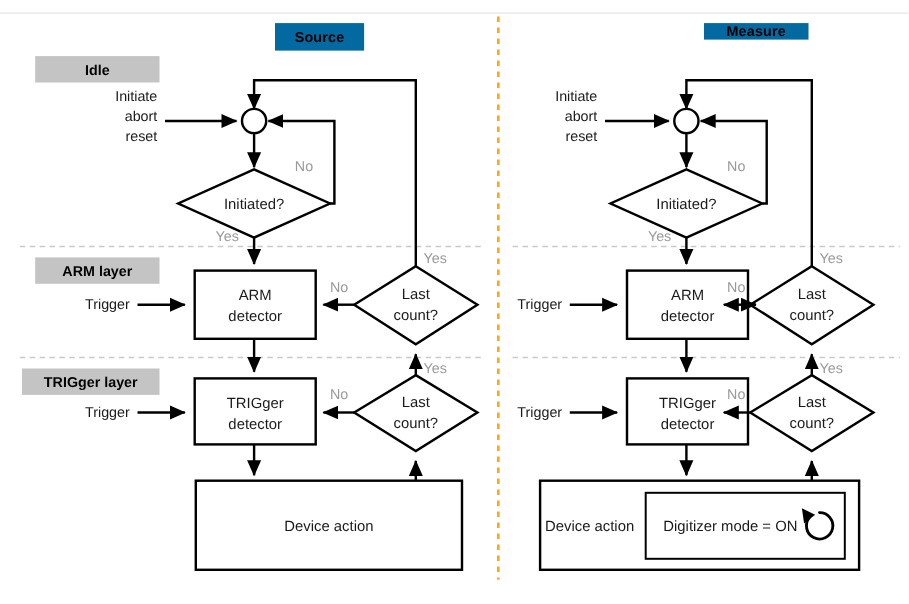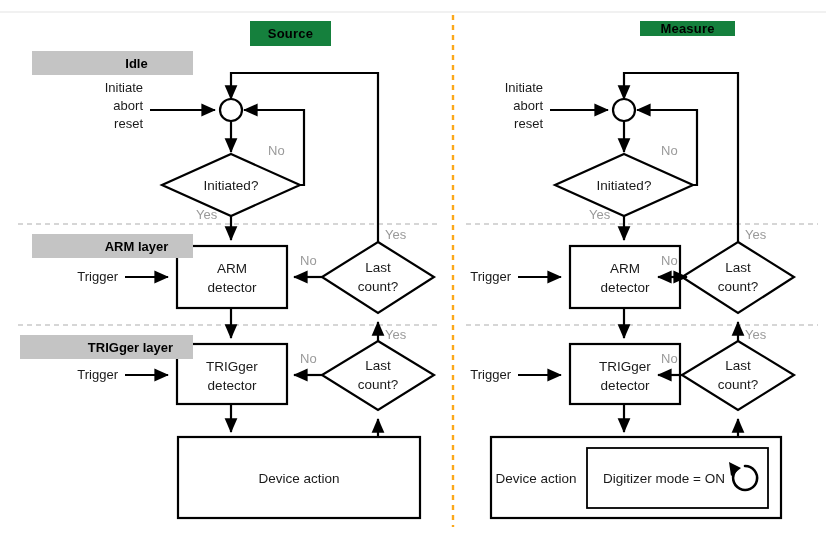--- a/index.html
+++ b/index.html
@@ -7,34 +7,34 @@
     width:826px;height:549px;
     background:#ffffff;
     font-family:"Liberation Sans", sans-serif;
     overflow:hidden;
     position:relative;
   }
   #stage{position:absolute;left:0;top:0;width:826px;height:549px;}
   svg.diagram{position:absolute;left:0;top:0;width:826px;height:549px;}
   .badge-orange{
     position:absolute;
-    background:#15803d;
+    background:#0369a1;
     color:#000000;
     font-weight:bold;
     font-size:13px;
     display:flex;align-items:center;justify-content:center;
     letter-spacing:0.2px;
   }
   .badge-gray{
     position:absolute;
     background:#C4C4C4;
     color:#000000;
     font-weight:bold;
     font-size:13px;
-    display:flex;align-items:center;justify-content:center;padding-left:48px;
+    display:flex;align-items:center;justify-content:center;
   }
   text{font-family:"Liberation Sans", sans-serif;}
   .node-label{font-size:13.5px;fill:#1a1a1a;}
   .edge-label{font-size:13px;fill:#9a9a9a;}
   .plain-label{font-size:13px;fill:#1a1a1a;}
   .shape{fill:#ffffff;stroke:#000000;stroke-width:2.2;}
   .shape-thin{fill:#ffffff;stroke:#000000;stroke-width:1.8;}
   .flow{stroke:#000000;stroke-width:2.2;fill:none;}
   .sep{stroke:#c9c9c9;stroke-width:1.4;stroke-dasharray:5 4;}
   .divider{stroke:#FBA81C;stroke-width:2.4;stroke-dasharray:5 5;}

